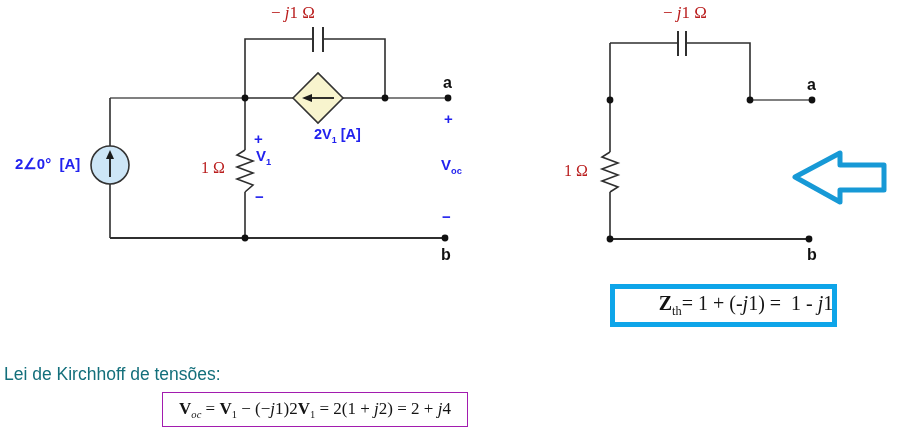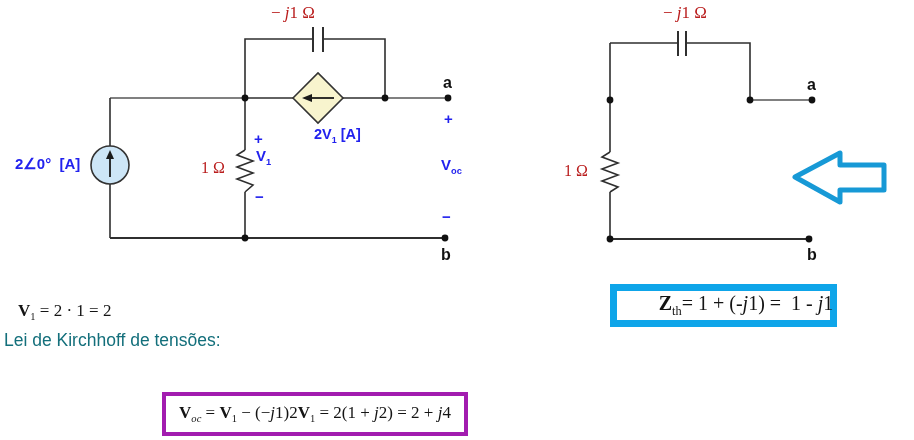--- a/index.html
+++ b/index.html
@@ -11,22 +11,22 @@
   .lbl{position:absolute;white-space:pre;line-height:1;}
   .serif{font-family:"Liberation Serif",serif;color:#b91c1c;font-size:17px;}
   .blue{color:#2222ee;font-weight:bold;font-size:15px;}
   .term{color:#111111;font-weight:bold;font-size:16px;}
   .teal-text{color:#136f7b;font-size:17.5px;}
   .eq{font-family:"Liberation Serif",serif;color:#141414;font-size:17px;}
   .eq-box{
     position:absolute;display:flex;align-items:center;justify-content:center;
     background:#ffffff;box-sizing:border-box;
   }
-  .voc-box{left:162px;top:392px;width:306px;height:44px;border:4px solid #a21caf;}
-  .zth-box{left:610px;top:284px;width:227px;height:43px;border:7px solid #0ea5e9;padding-left:45px;}
+  .voc-box{left:162px;top:392px;width:306px;height:35px;border:1px solid #a21caf;}
+  .zth-box{left:610px;top:284px;width:227px;height:43px;border:5px solid #0ea5e9;padding-left:45px;}
   .zth-box .eq{font-size:20px;}
   sub{font-size:0.62em;}
   .cap-lbl{width:90px;text-align:center;}
 </style>
 </head>
 <body>
 
 <div class="canvas">
 
   <svg class="circuit-svg" width="914" height="440" viewBox="0 0 914 440">
@@ -94,22 +94,21 @@
   <div class="lbl blue" style="left:444px;top:111px;">+</div>
   <div class="lbl blue" style="left:441px;top:157px;"><span style="font-weight: bold;">V</span><sub>oc</sub></div>
   <div class="lbl blue" style="left:442px;top:209px;">−</div>
   <div class="lbl term" style="left:441px;top:247px;">b</div>
 
   <div class="lbl serif cap-lbl" style="left:640px;top:4px;"><span>− </span><span style="font-style: italic;">j</span><span>1 Ω</span></div>
   <div class="lbl serif" style="left:564px;top:163px;font-size:16px;">1 Ω</div>
   <div class="lbl term" style="left:807px;top:77px;">a</div>
   <div class="lbl term" style="left:807px;top:247px;">b</div>
 
-  <div class="lbl eq" style="left:18px;top:302px;"><span style="font-weight: bold;">V</span><sub>1</sub><span> = 2 · 1 = 2</span></div>
-  <div class="lbl teal-text" style="left:4px;top:332px;">Lei de Kirchhoff de tensões:</div>
+  <div class="lbl teal-text" style="left:4px;top:366px;">Lei de Kirchhoff de tensões:</div>
 
   <div class="eq-box voc-box">
     <span class="eq" style="white-space:pre;"><span style="font-weight: bold;">V</span><sub style="font-style: italic;">oc</sub><span> = </span><span style="font-weight: bold;">V</span><sub>1</sub><span> − (−</span><span style="font-style: italic;">j</span><span>1)2</span><span style="font-weight: bold;">V</span><sub>1</sub><span> = 2(1 + </span><span style="font-style: italic;">j</span><span>2) = 2 + </span><span style="font-style: italic;">j</span><span>4</span></span>
   </div>
 
   <div class="eq-box zth-box">
     <span class="eq" style="white-space:pre;"><span style="font-weight: bold;">Z</span><sub>th</sub><span>= 1 + (-</span><span style="font-style: italic;">j</span><span>1) =  1 - </span><span style="font-style: italic;">j</span><span>1</span></span>
   </div>
 
 </div>

